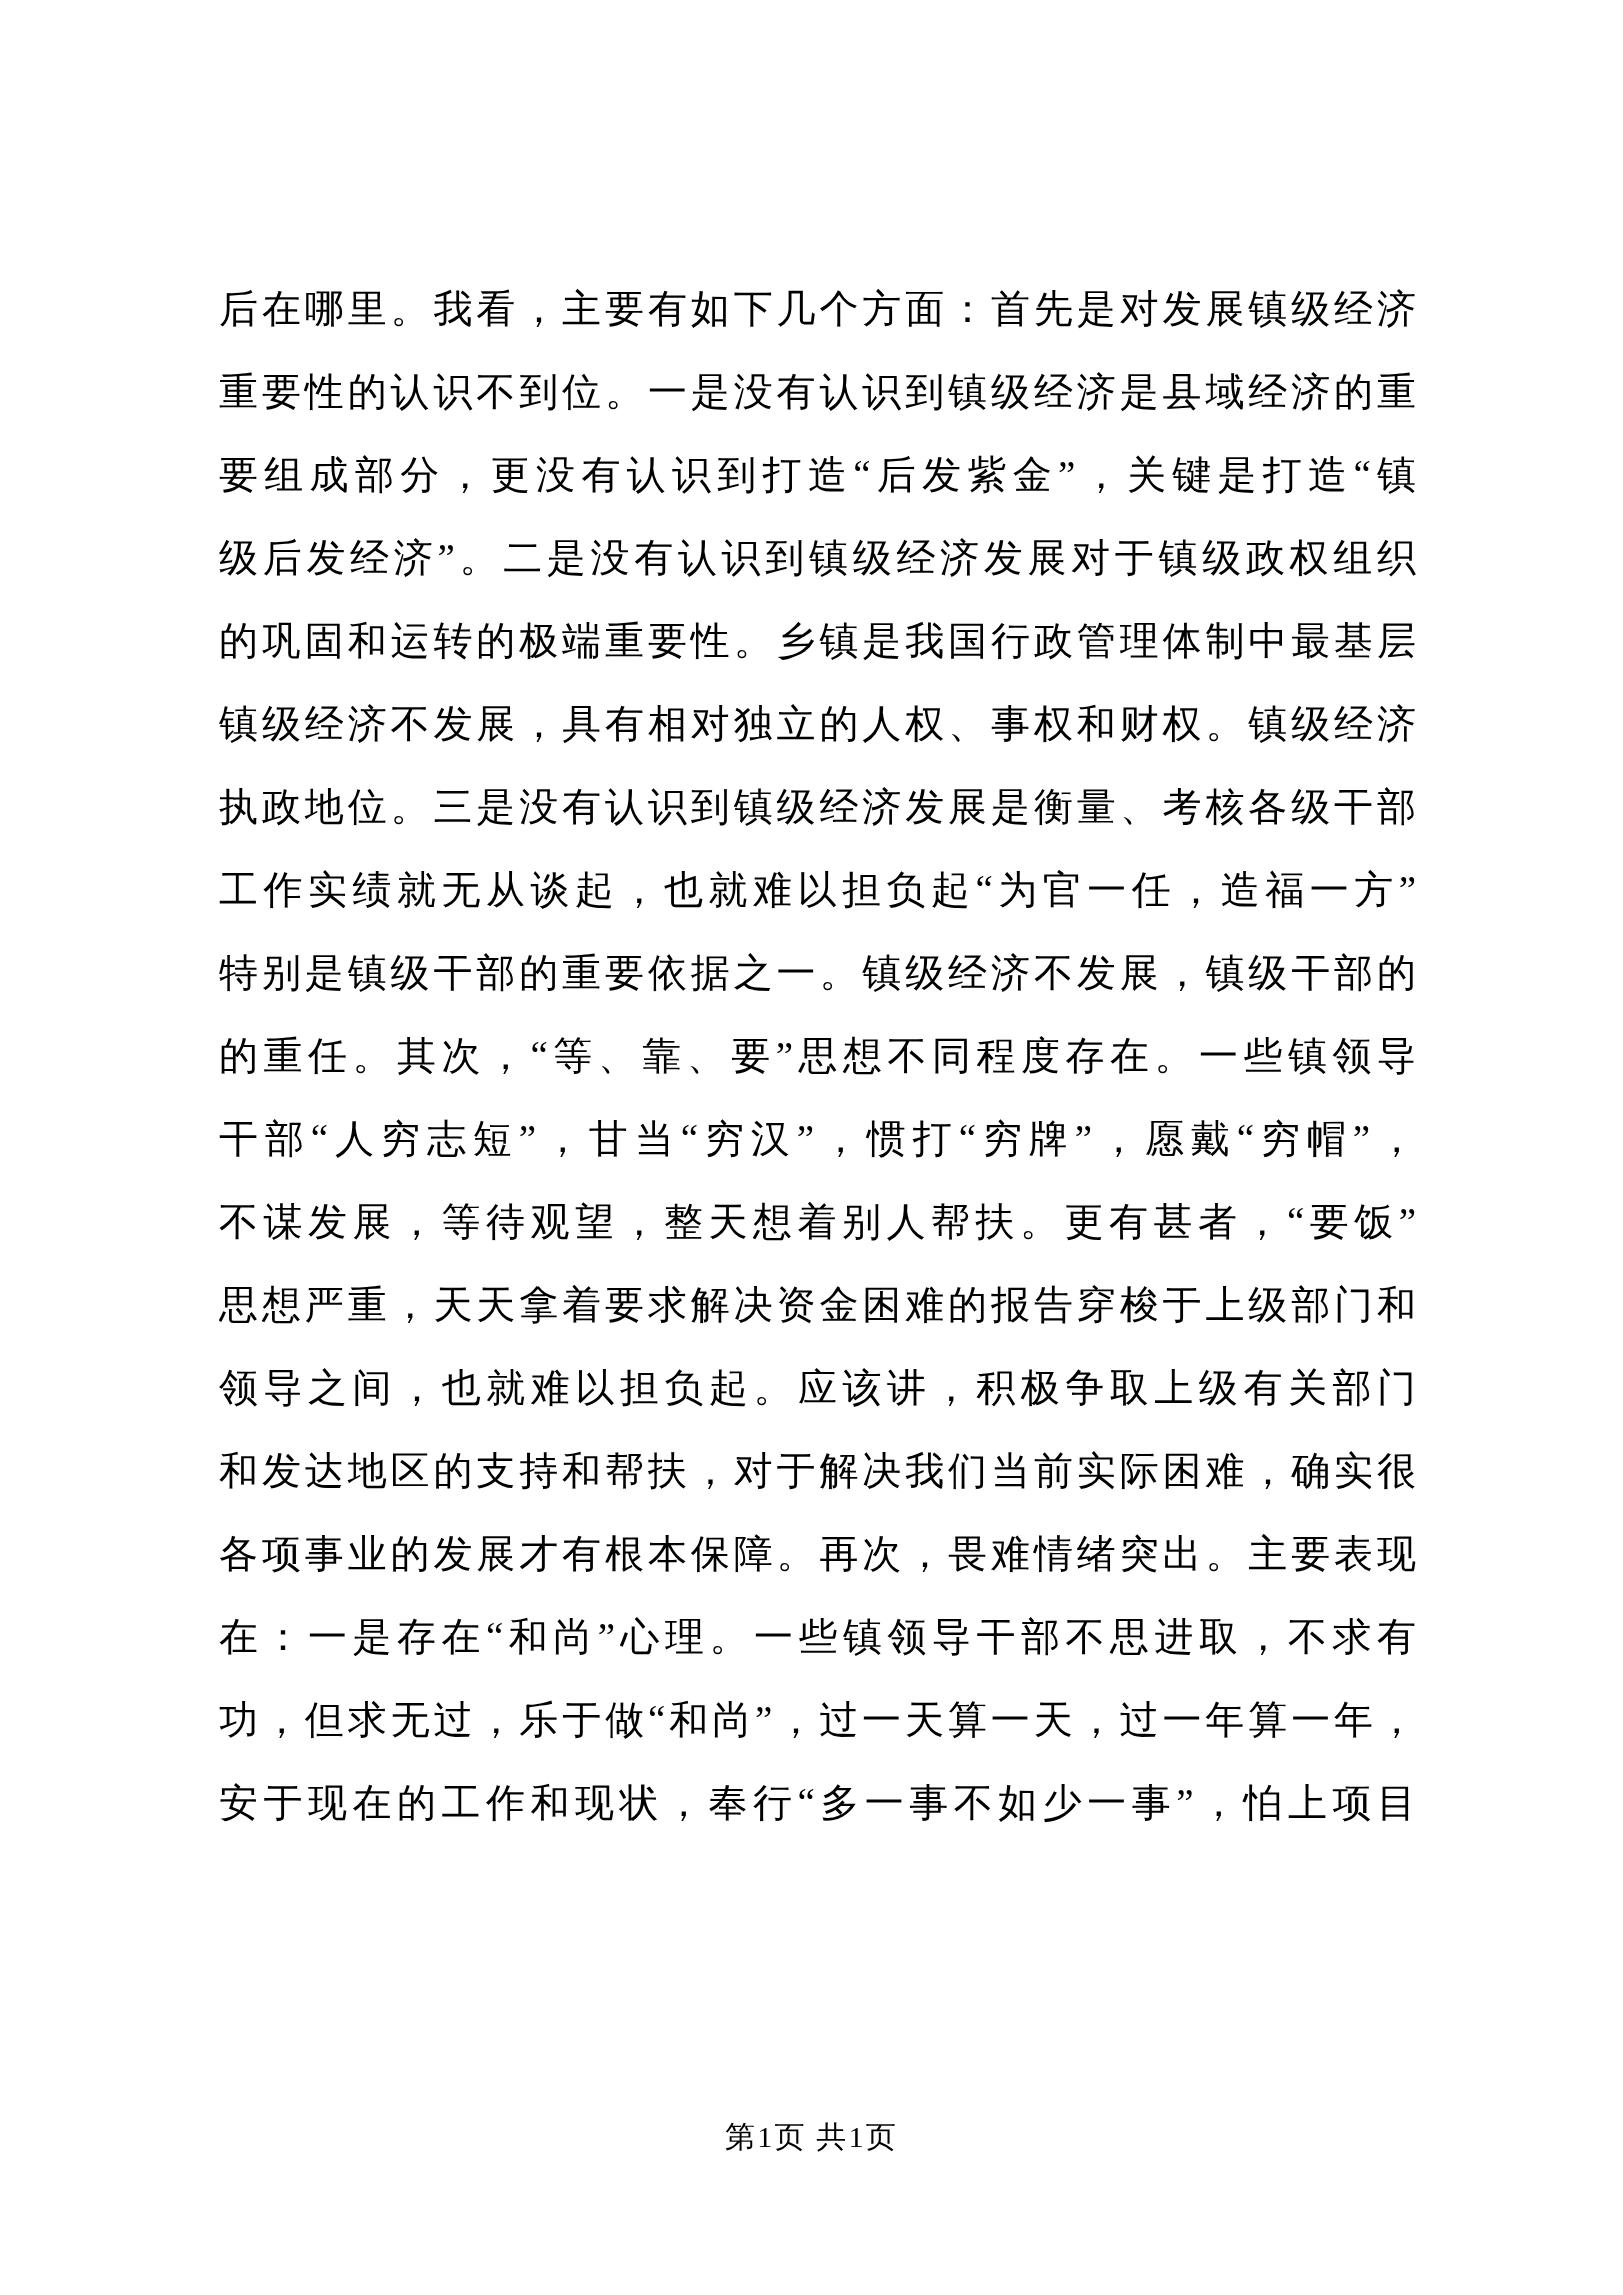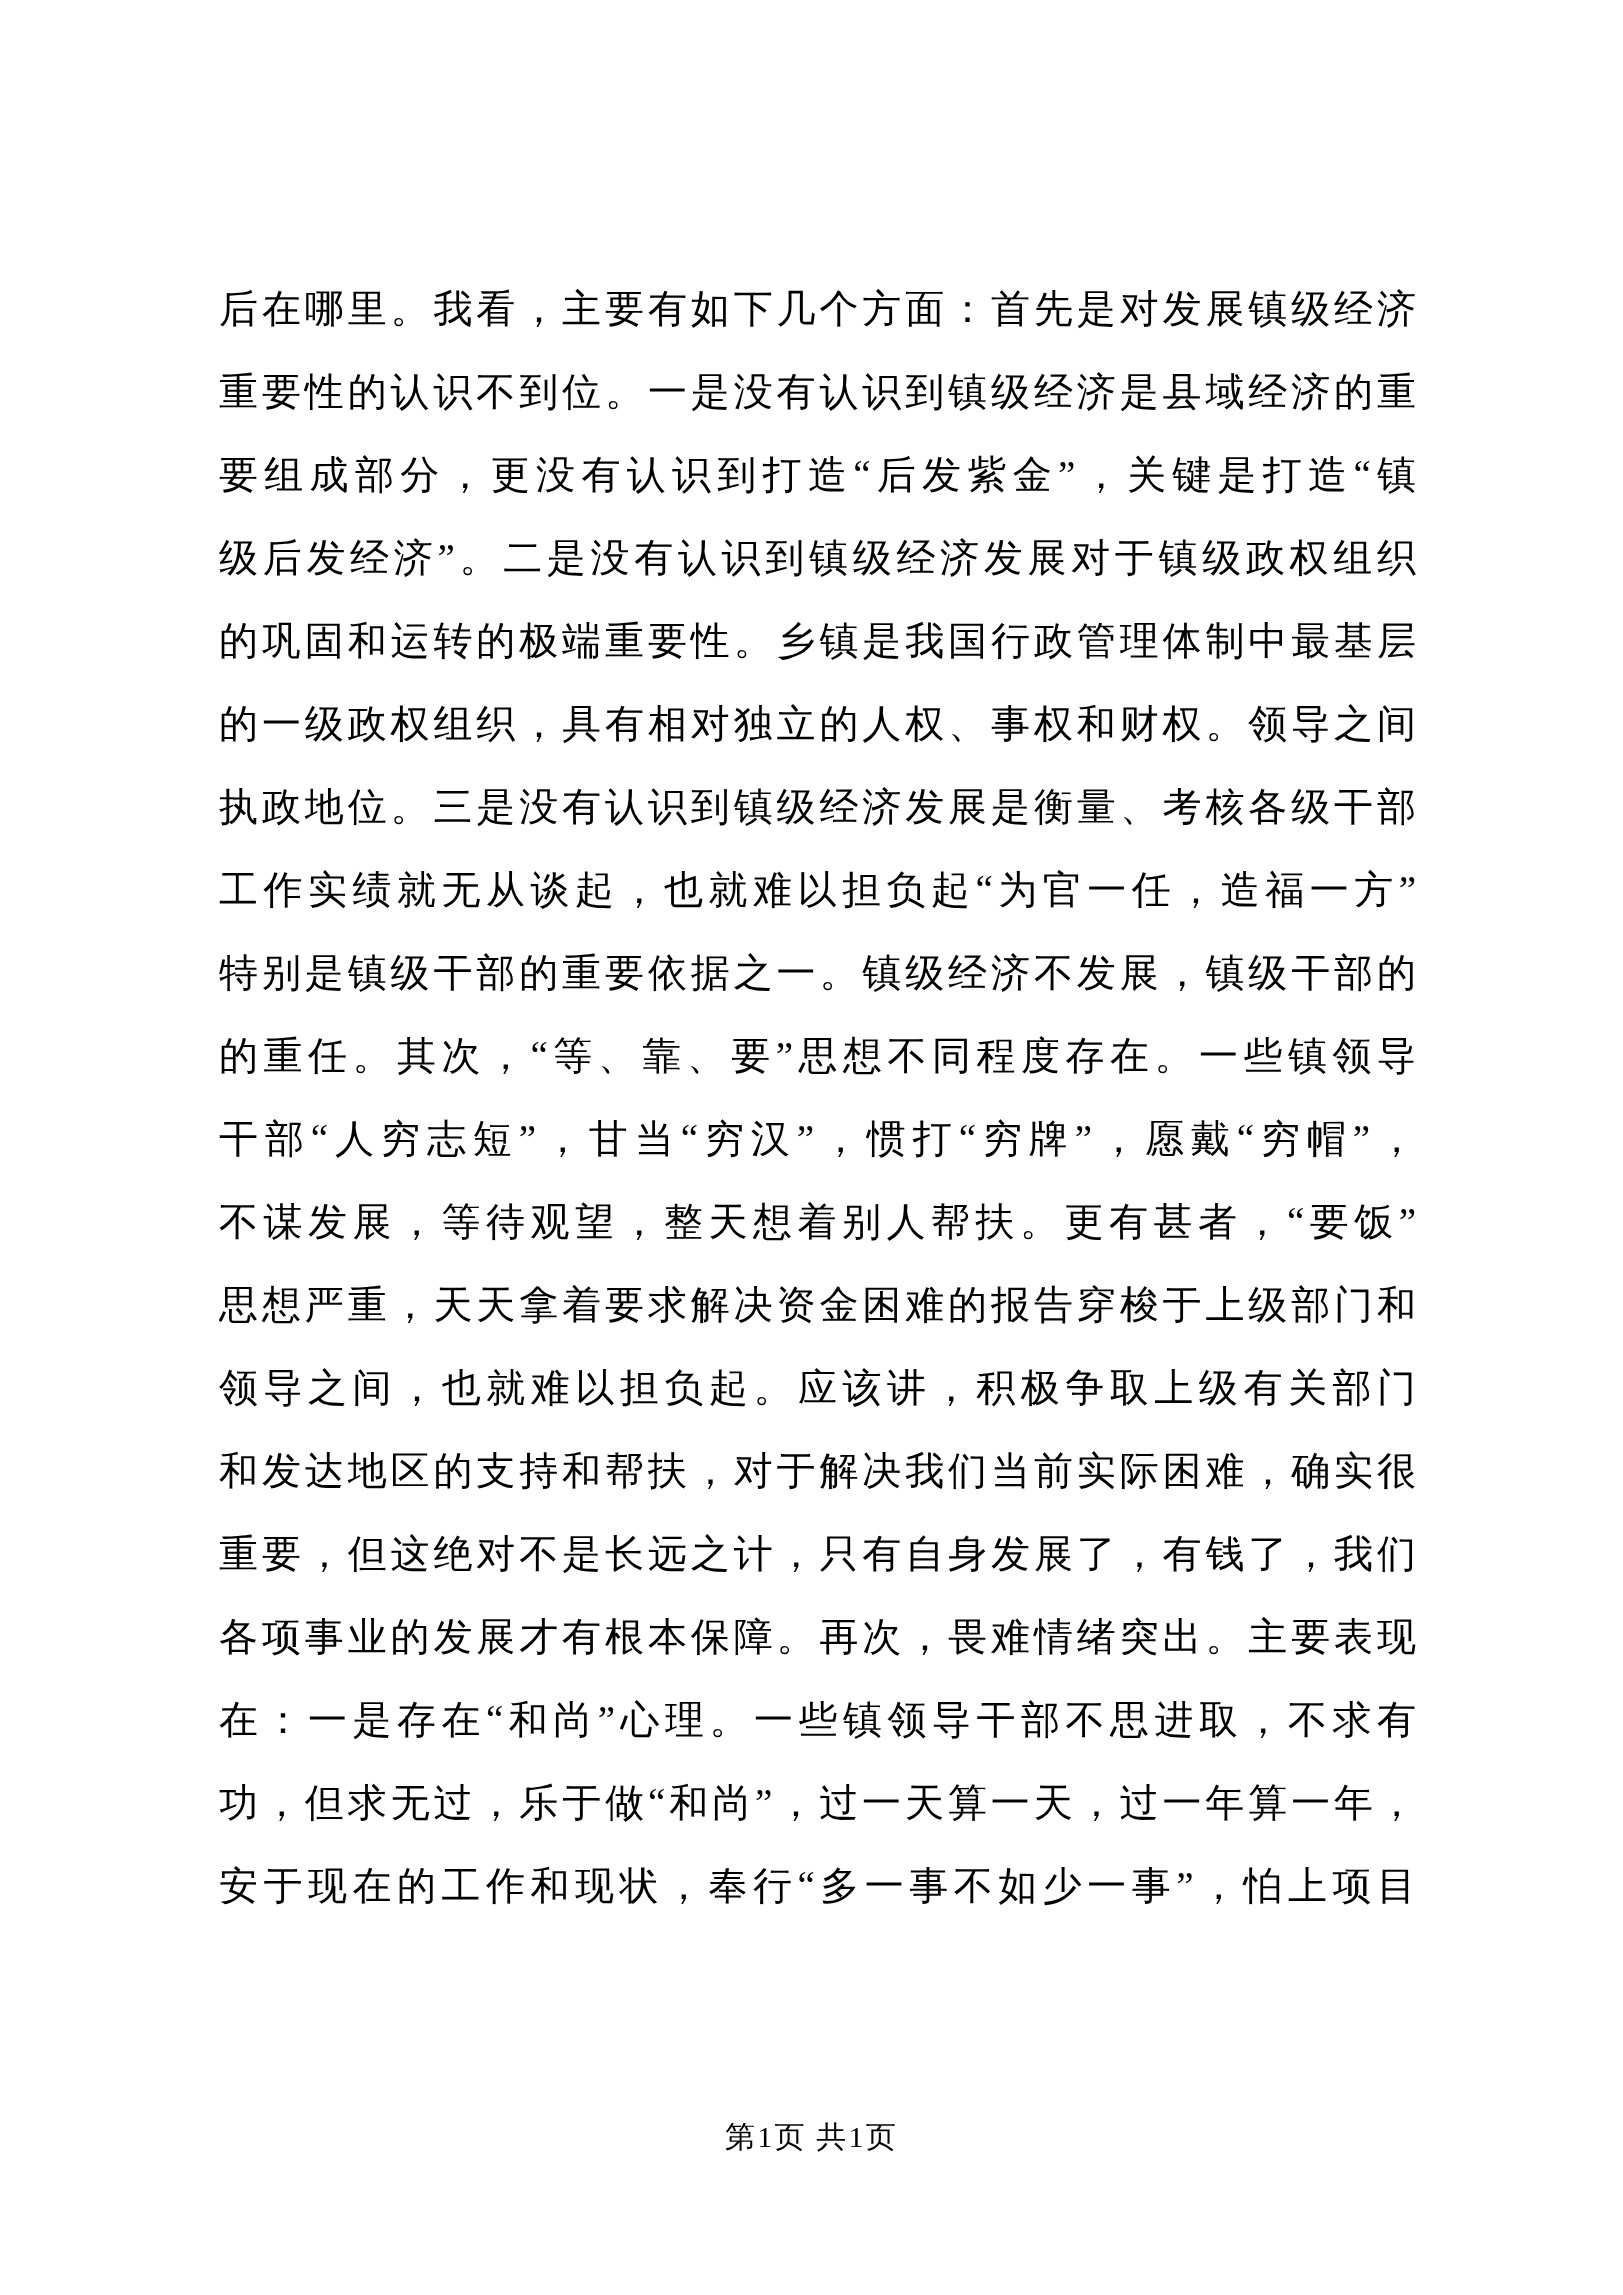--- a/index.html
+++ b/index.html
@@ -55,31 +55,30 @@
 </head>
 <body>
 
 <div class="page">
   <div class="body-text">
       <div class="text-line">后在哪里。我看，主要有如下几个方面：首先是对发展镇级经济</div>
       <div class="text-line">重要性的认识不到位。一是没有认识到镇级经济是县域经济的重</div>
       <div class="text-line">要组成部分，更没有认识到打造“后发紫金”，关键是打造“镇</div>
       <div class="text-line">级后发经济”。二是没有认识到镇级经济发展对于镇级政权组织</div>
       <div class="text-line">的巩固和运转的极端重要性。乡镇是我国行政管理体制中最基层</div>
-      <div class="text-line">的一级政权组织，具有相对独立的人权、事权和财权。领导之间</div>
+      <div class="text-line">镇级经济不发展，具有相对独立的人权、事权和财权。镇级经济</div>
       <div class="text-line">执政地位。三是没有认识到镇级经济发展是衡量、考核各级干部</div>
       <div class="text-line">工作实绩就无从谈起，也就难以担负起“为官一任，造福一方”</div>
       <div class="text-line">特别是镇级干部的重要依据之一。镇级经济不发展，镇级干部的</div>
       <div class="text-line">的重任。其次，“等、靠、要”思想不同程度存在。一些镇领导</div>
       <div class="text-line">干部“人穷志短”，甘当“穷汉”，惯打“穷牌”，愿戴“穷帽”，</div>
       <div class="text-line">不谋发展，等待观望，整天想着别人帮扶。更有甚者，“要饭”</div>
       <div class="text-line">思想严重，天天拿着要求解决资金困难的报告穿梭于上级部门和</div>
       <div class="text-line">领导之间，也就难以担负起。应该讲，积极争取上级有关部门</div>
       <div class="text-line">和发达地区的支持和帮扶，对于解决我们当前实际困难，确实很</div>
-      <div class="text-line">重要，但这绝对不是长远之计，只有自身发展了，有钱了，我们</div>
       <div class="text-line">各项事业的发展才有根本保障。再次，畏难情绪突出。主要表现</div>
       <div class="text-line">在：一是存在“和尚”心理。一些镇领导干部不思进取，不求有</div>
       <div class="text-line">功，但求无过，乐于做“和尚”，过一天算一天，过一年算一年，</div>
       <div class="text-line">安于现在的工作和现状，奉行“多一事不如少一事”，怕上项目</div>
     </div>
   <div class="footer">
     <span class="footer-label">第1页 共1页</span>
   </div>
 </div>
 

